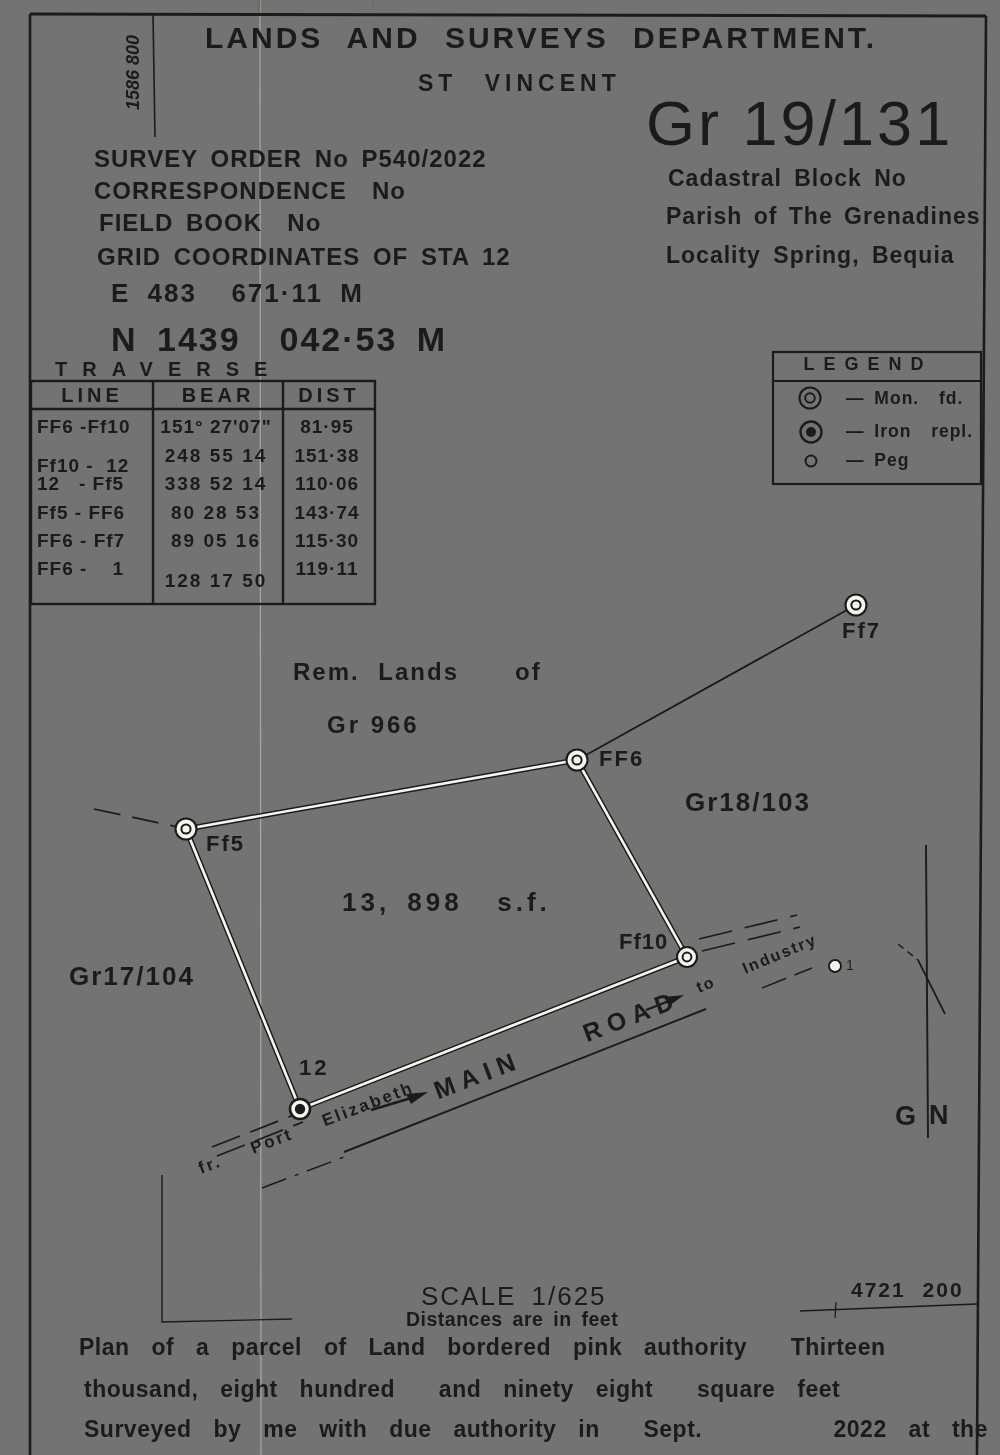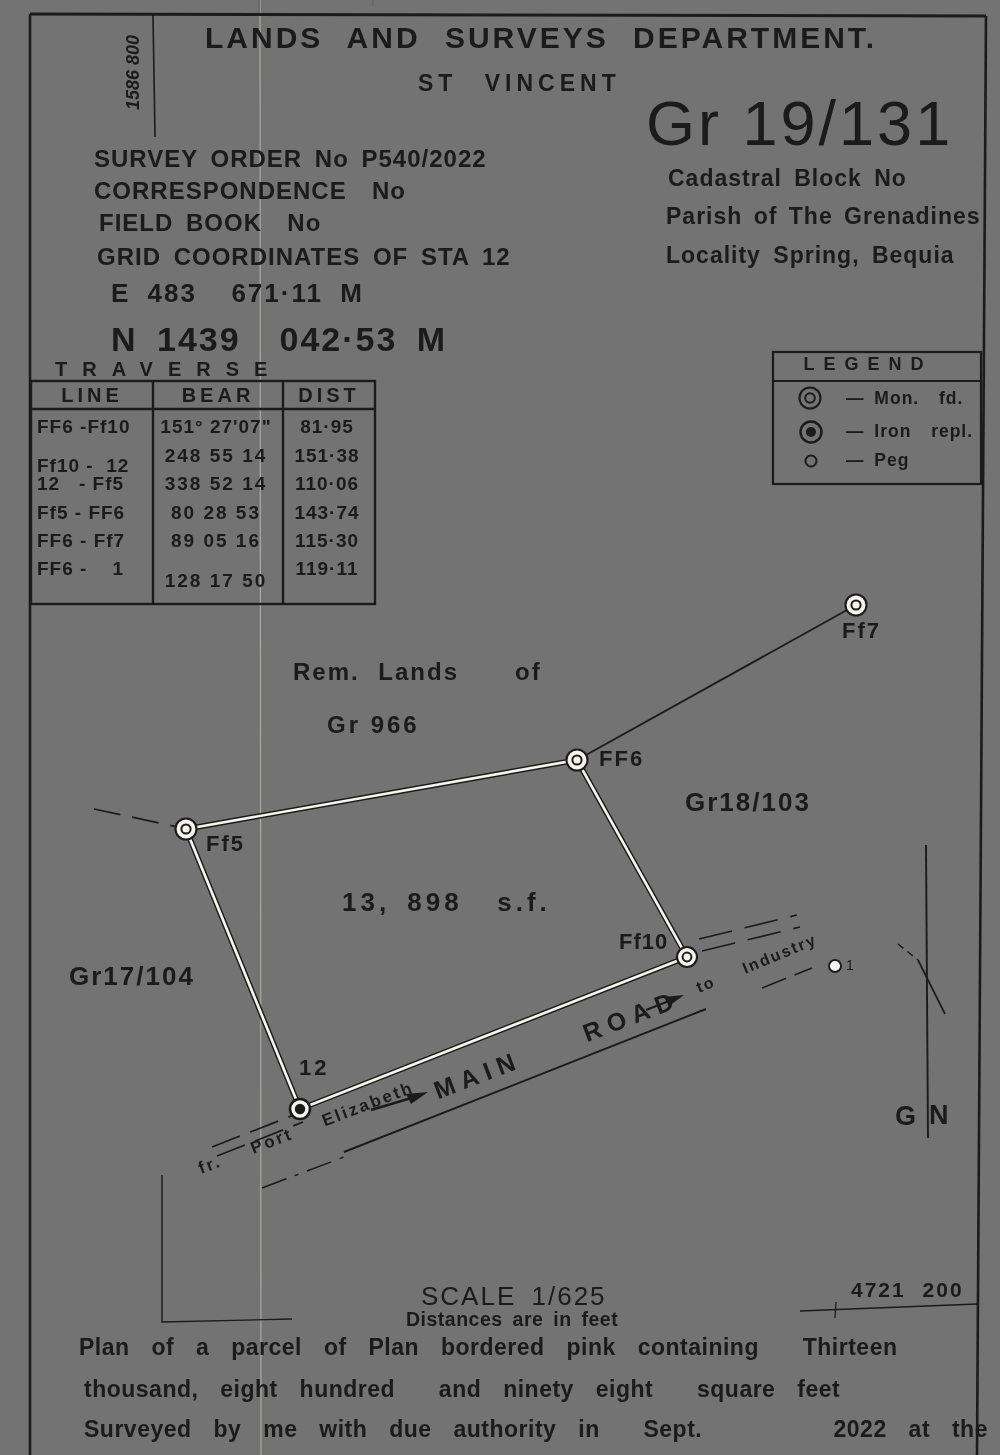--- a/index.html
+++ b/index.html
@@ -182,17 +182,17 @@
   <div class="lbl" style="left:196px;top:1161px;font-size:17px;letter-spacing:2.5px;word-spacing:9px;transform:rotate(-21deg);">fr.  Port  Elizabeth</div>
   <div class="lbl" style="left:694px;top:981px;font-size:16px;letter-spacing:2px;word-spacing:9px;transform:rotate(-22.5deg);">to  Industry</div>
 
   <div class="lbl" style="left:895px;top:1102px;font-size:27px;">G</div>
   <div class="lbl" style="left:929px;top:1101px;font-size:27px;">N</div>
 
   <div class="lbl" style="left:421px;top:1283px;font-size:26px;letter-spacing:2px;word-spacing:6px;font-weight:400;">SCALE 1/625</div>
   <div class="lbl" style="left:406px;top:1309px;font-size:19.5px;letter-spacing:0.5px;word-spacing:4px;">Distances are in feet</div>
   <div class="lbl" style="left:851px;top:1279px;font-size:21px;letter-spacing:2px;word-spacing:9px;">4721 200</div>
 
-  <div class="lbl" style="left:79px;top:1335px;font-size:23px;letter-spacing:0.5px;word-spacing:15px;">Plan of a parcel of Plan bordered pink containing  Thirteen</div>
+  <div class="lbl" style="left:79px;top:1335px;font-size:23px;letter-spacing:0.5px;word-spacing:15px;">Plan of a parcel of Land bordered pink authority  Thirteen</div>
   <div class="lbl" style="left:84px;top:1377px;font-size:23px;letter-spacing:0.5px;word-spacing:15px;">thousand, eight hundred  and ninety eight  square feet</div>
   <div class="lbl" style="left:84px;top:1417px;font-size:23px;letter-spacing:0.5px;word-spacing:15px;">Surveyed by me with due authority in  Sept.      2022 at the</div>
 
 </div>
 
 </body></html>

